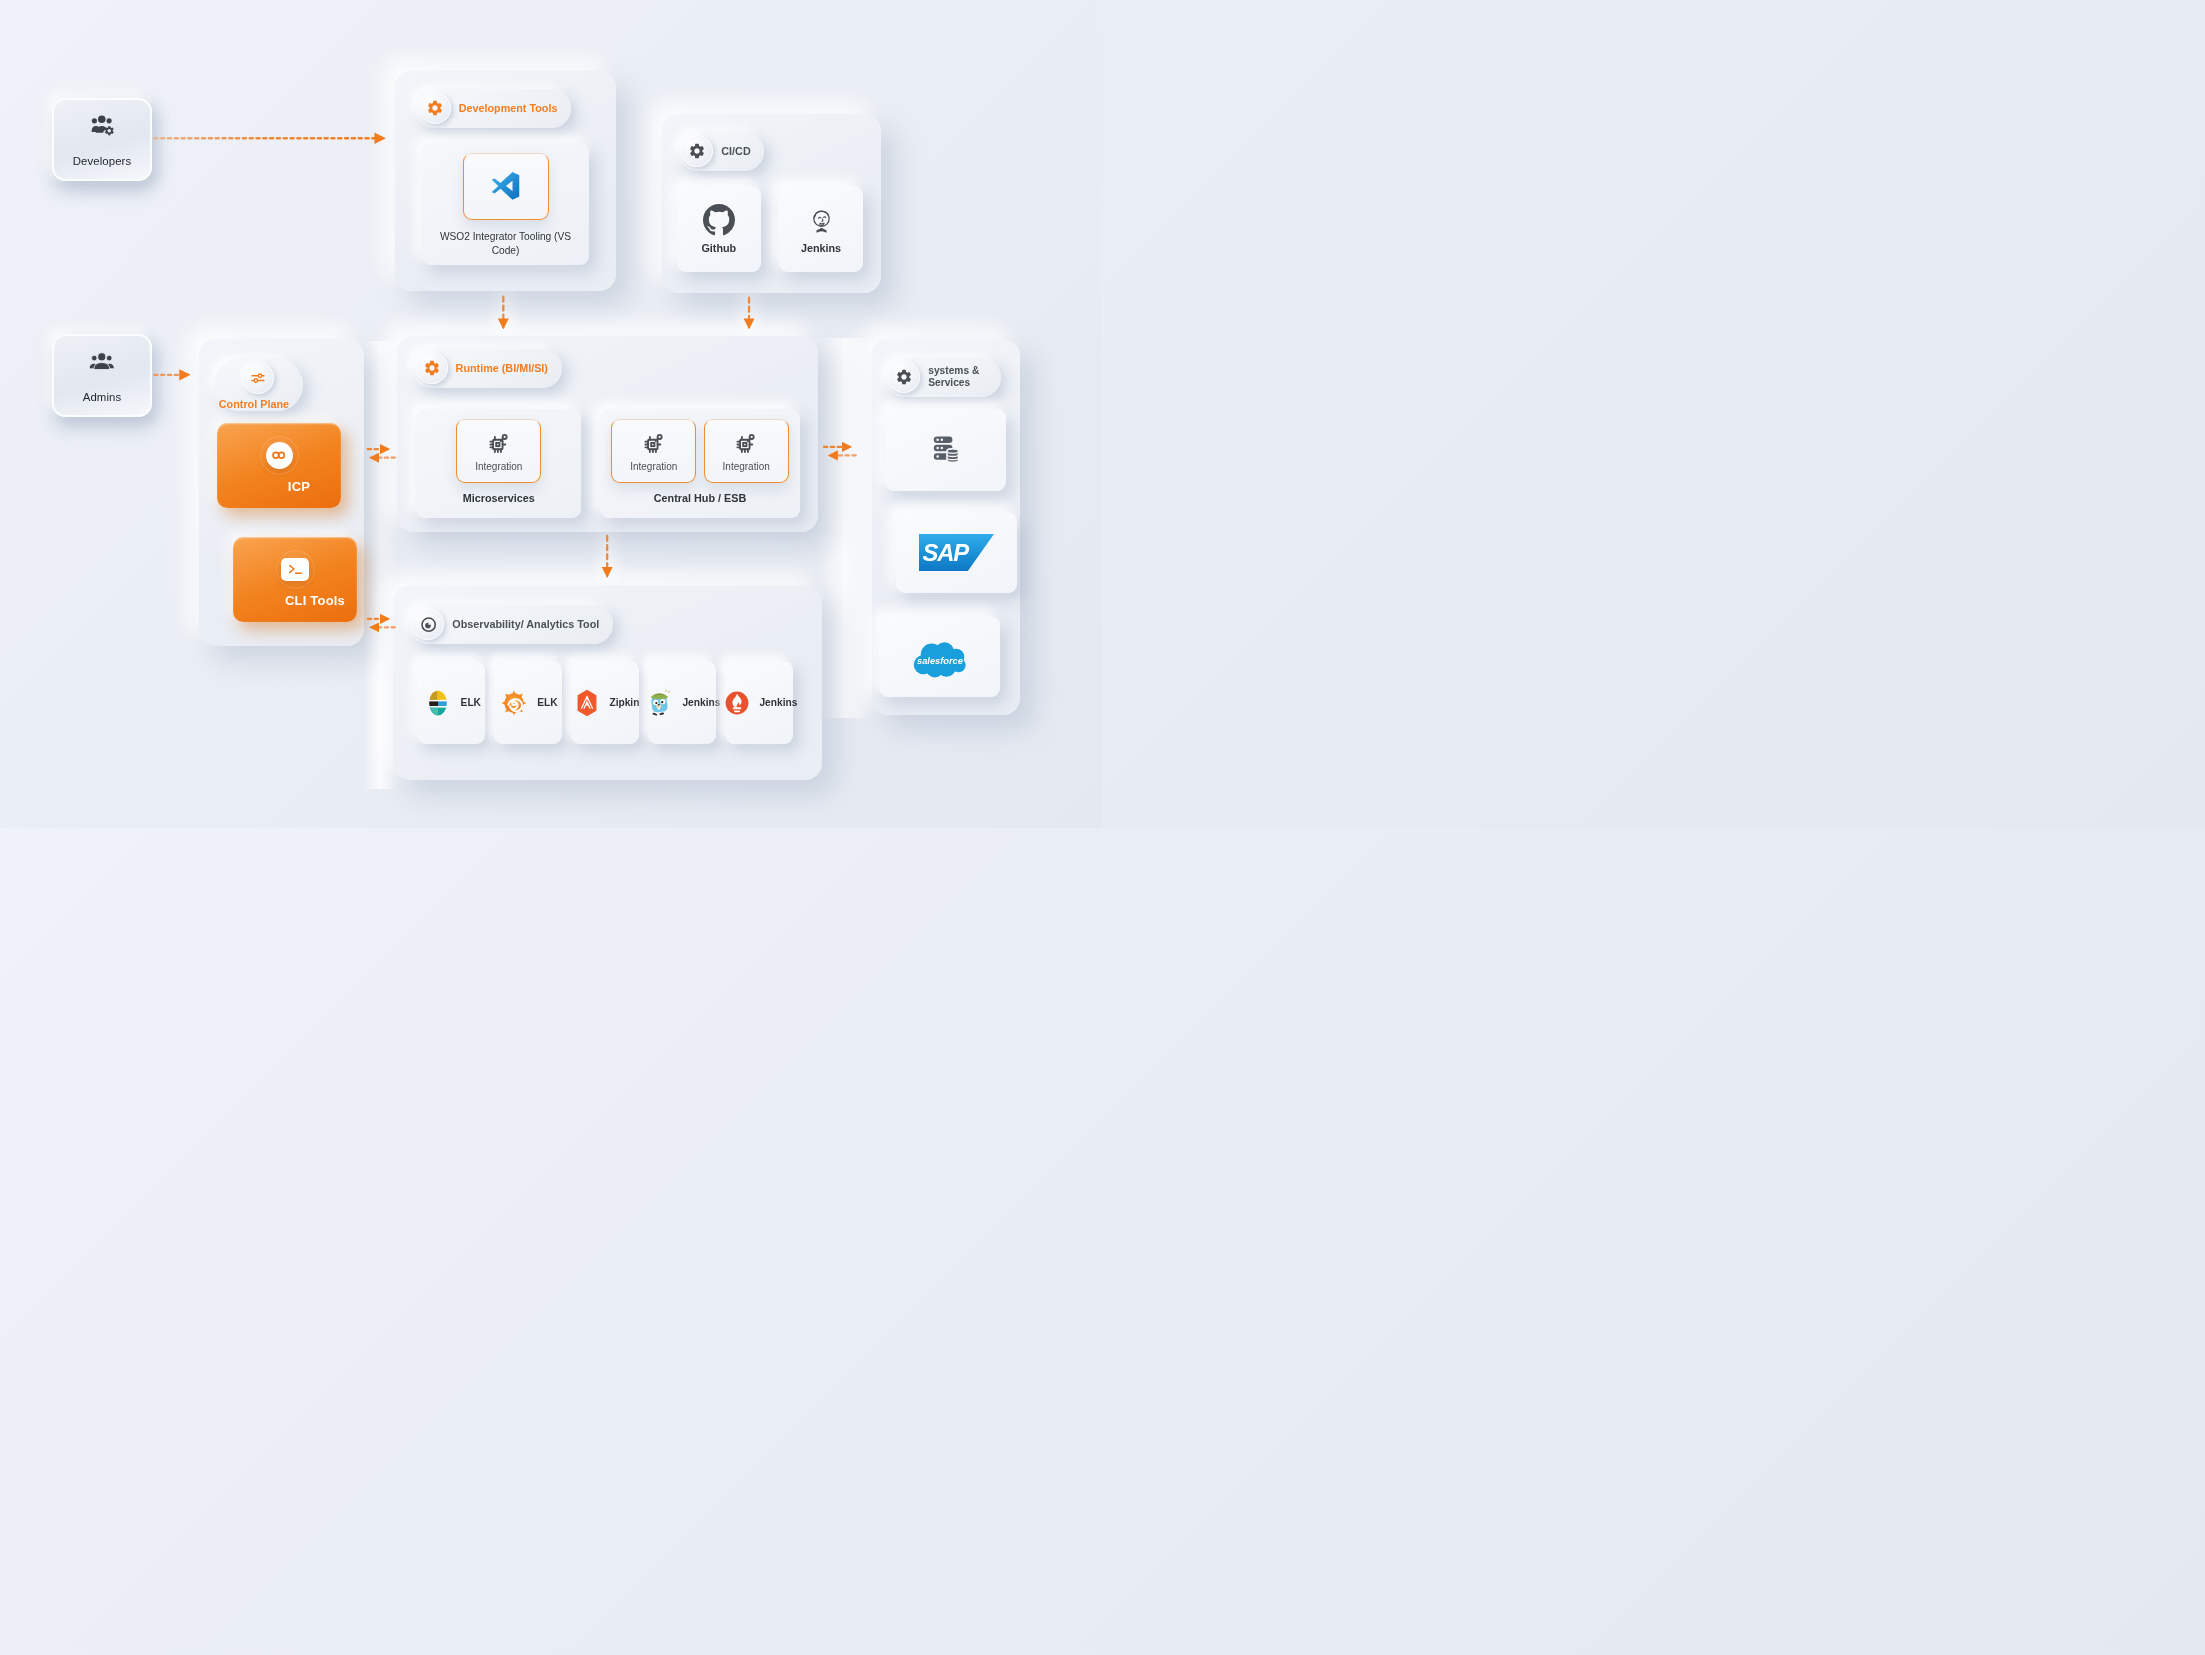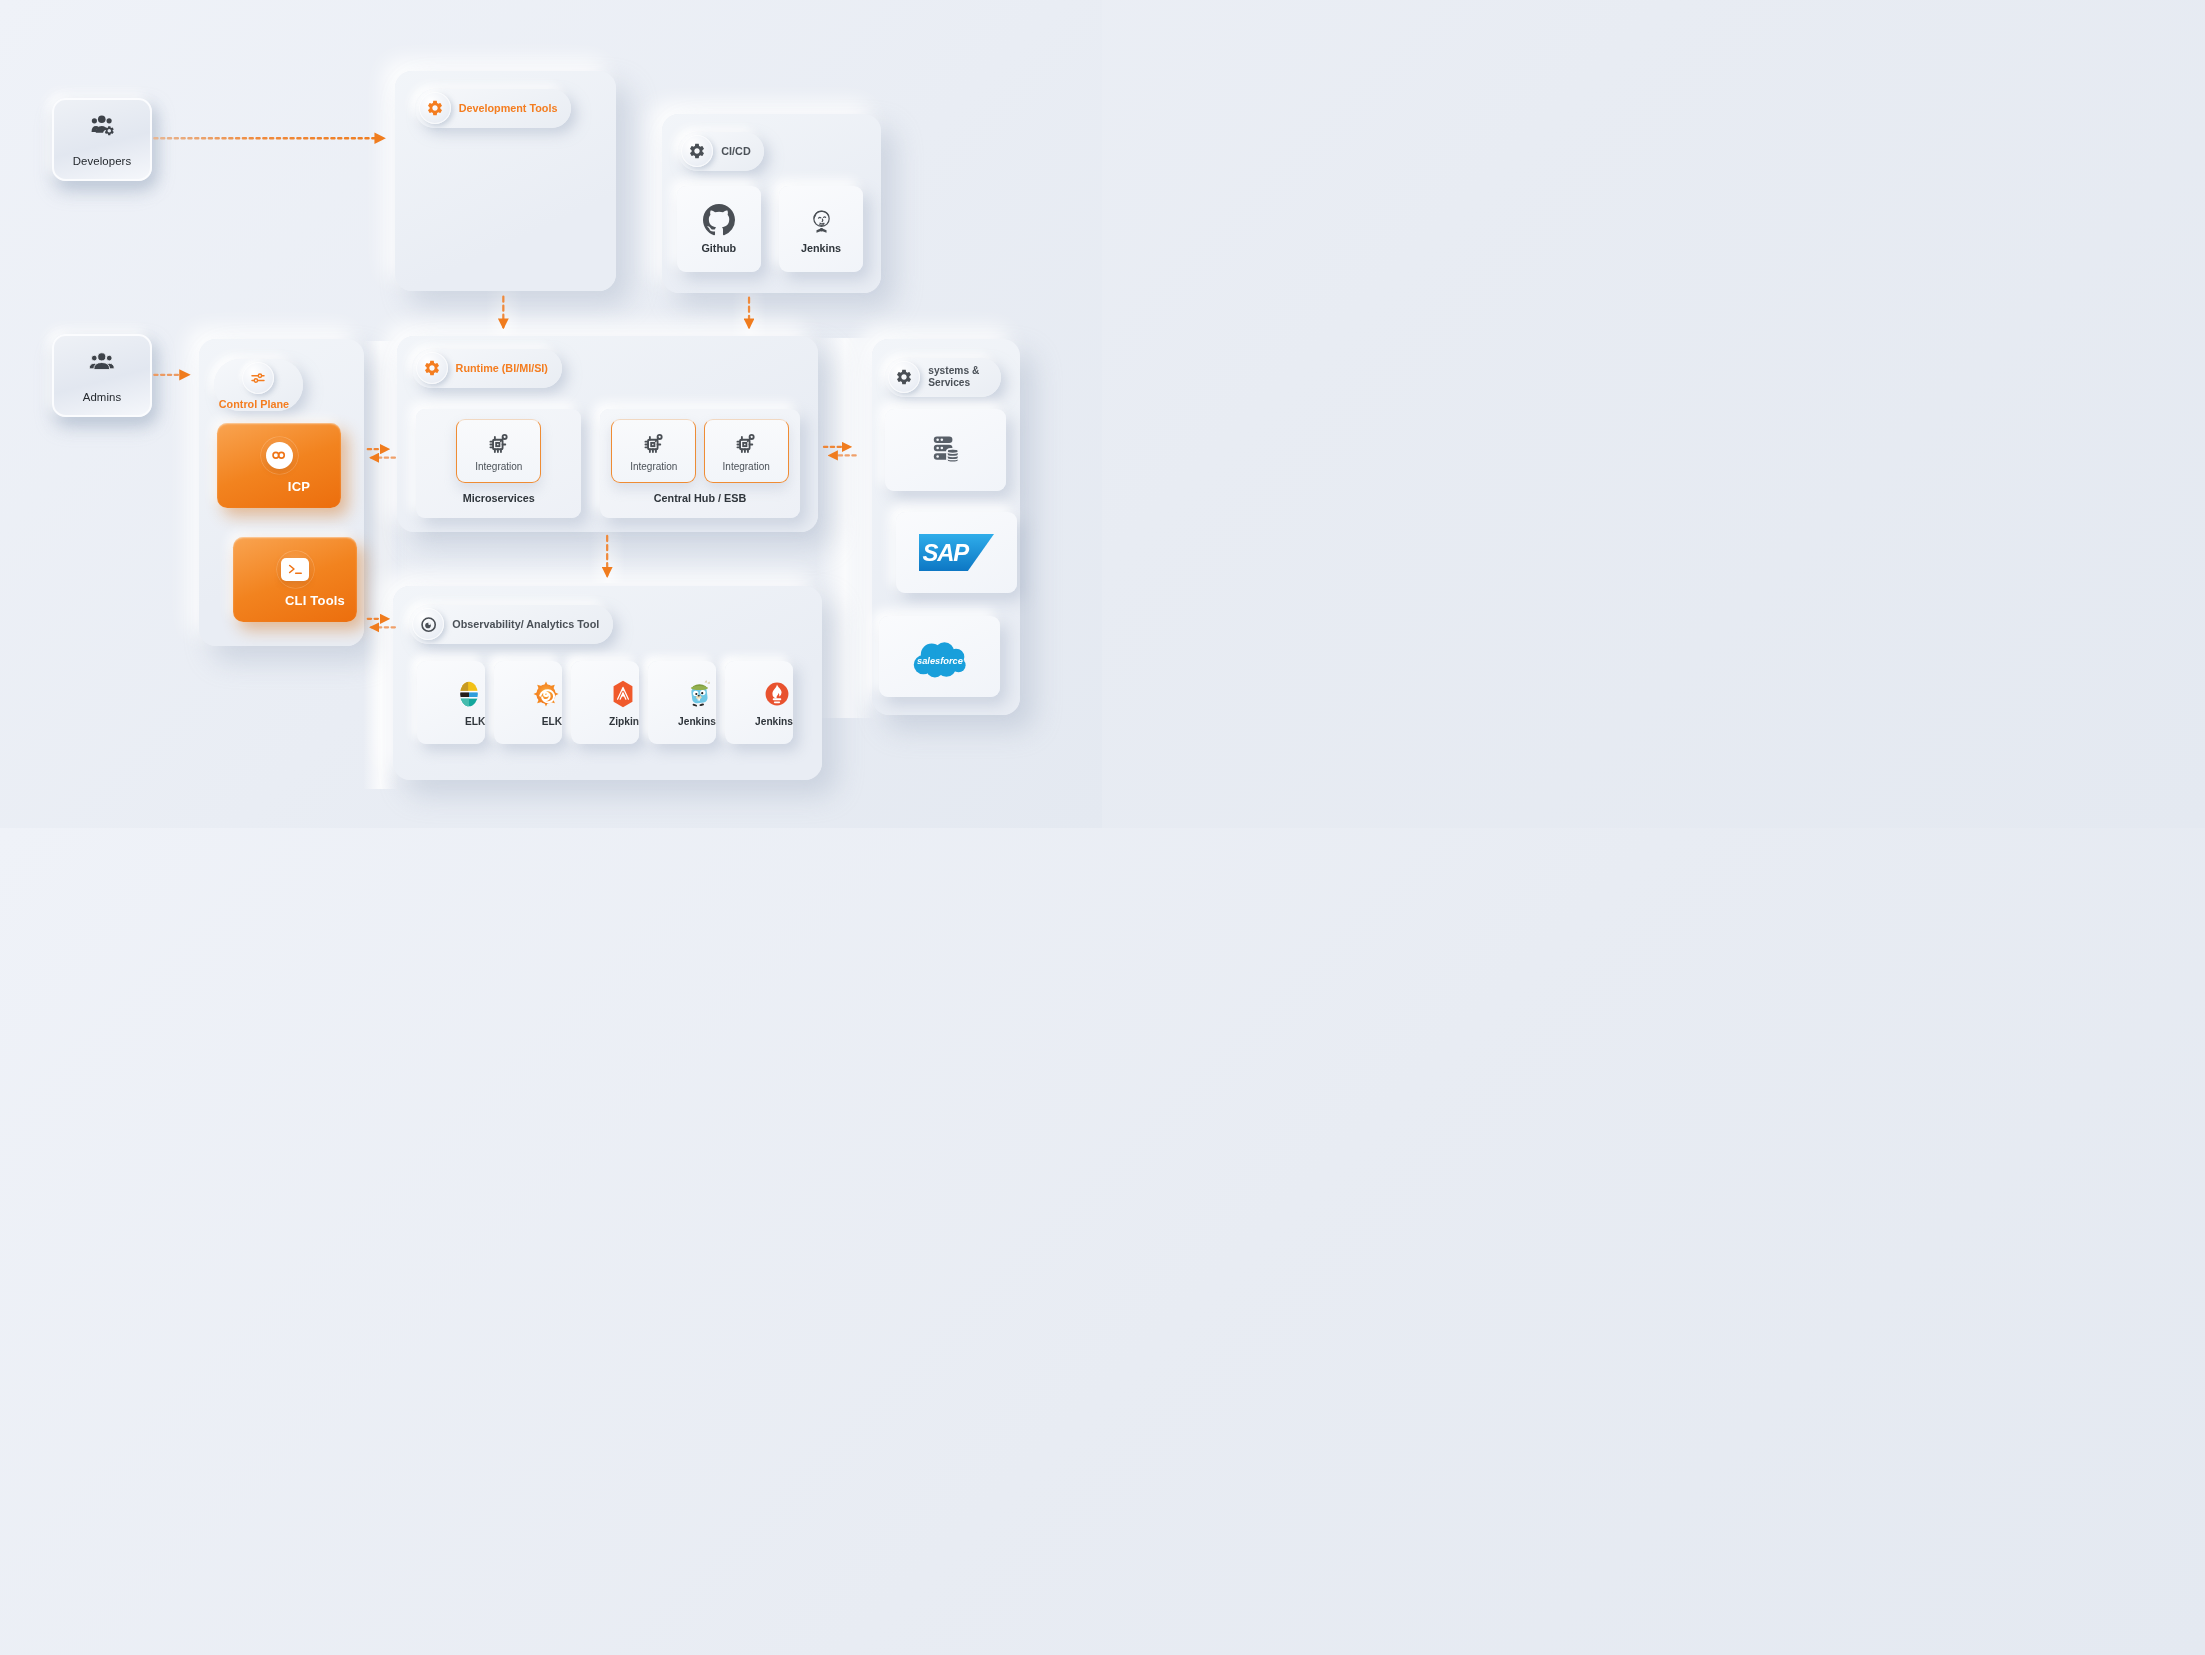--- a/index.html
+++ b/index.html
@@ -67,21 +67,21 @@
     box-shadow:0 0 0 0.6px rgba(255,255,255,.25);}
   .icp-circle{width:27px;height:27px;border-radius:50%;background:#ffffff;display:flex;align-items:center;justify-content:center;
     box-shadow:0 2.8px 6.8px rgba(170,75,0,.35);}
   .cli-box{width:28px;height:23px;border-radius:5.1px;background:#ffffff;display:flex;align-items:center;justify-content:center;
     box-shadow:0 2.8px 6.8px rgba(170,75,0,.35);}
 
   
   .logo-card{position:absolute;width:68px;height:83px;border-radius:9px;
     background:linear-gradient(155deg,#fafbfd,#f0f3f8);
     box-shadow:5.7px 6.8px 12.5px rgba(168,180,199,.45),-4.5px -4.5px 9px #ffffff;
-    display:flex;flex-direction:column;align-items:flex-end;justify-content:center;gap:6.8px;}
+    display:flex;flex-direction:row;align-items:center;justify-content:center;gap:6.8px;}
   .logo-card .card-label{font-size:10.2px;}
   svg{display:block;}
 </style>
 </head>
 <body>
 
 <div id="canvas">
 
   <svg width="0" height="0" style="position:absolute">
     <defs>
@@ -159,20 +159,31 @@
 
   <section class="panel" style="left:395px;top:71px;width:221px;height:220px;">
     <div class="pill" style="left:20.4px;top:18px;">
       <span class="pill-icon">
         <svg width="18" height="18" viewBox="0 0 24 24" fill="#f47d20">
             <use href="#gear"></use>
           </svg>
       </span>
       <span class="pill-label orange">Development Tools</span>
     </div>
+    <div class="card" style="left:27px;top:72px;width:167px;height:122px;padding-top:10.2px;gap:10.2px;">
+      <div class="chipbox" style="width:86px;height:67px;">
+        <span>
+          <svg width="35" height="35" viewBox="0 0 28 28">
+            <path fill="url(#vsg)" d="M19.6,2.4 L10,11.2 L5.2,7.5 L3,8.6 L8.3,13.5 L3,18.4 L5.2,19.5 L10,15.8 L19.6,24.6 L25,22 V5 Z"></path>
+            <path fill="#f6f8fb" d="M19.6,9.4 L14.3,13.5 L19.6,17.6 Z"></path>
+          </svg>
+        </span>
+      </div>
+      <div class="card-label" style="font-size:10.2px;font-weight:500;text-align:center;max-width:142px;line-height:1.35;">WSO2 Integrator Tooling (VS Code)</div>
+    </div>
   </section>
 
   <section class="panel" style="left:662px;top:114px;width:219px;height:179px;">
     <div class="pill" style="left:16px;top:18px;">
       <span class="pill-icon">
         <svg width="18" height="18" viewBox="0 0 24 24" fill="#4a4f55">
             <use href="#gear"></use>
           </svg>
       </span>
       <span class="pill-label gray">CI/CD</span>

